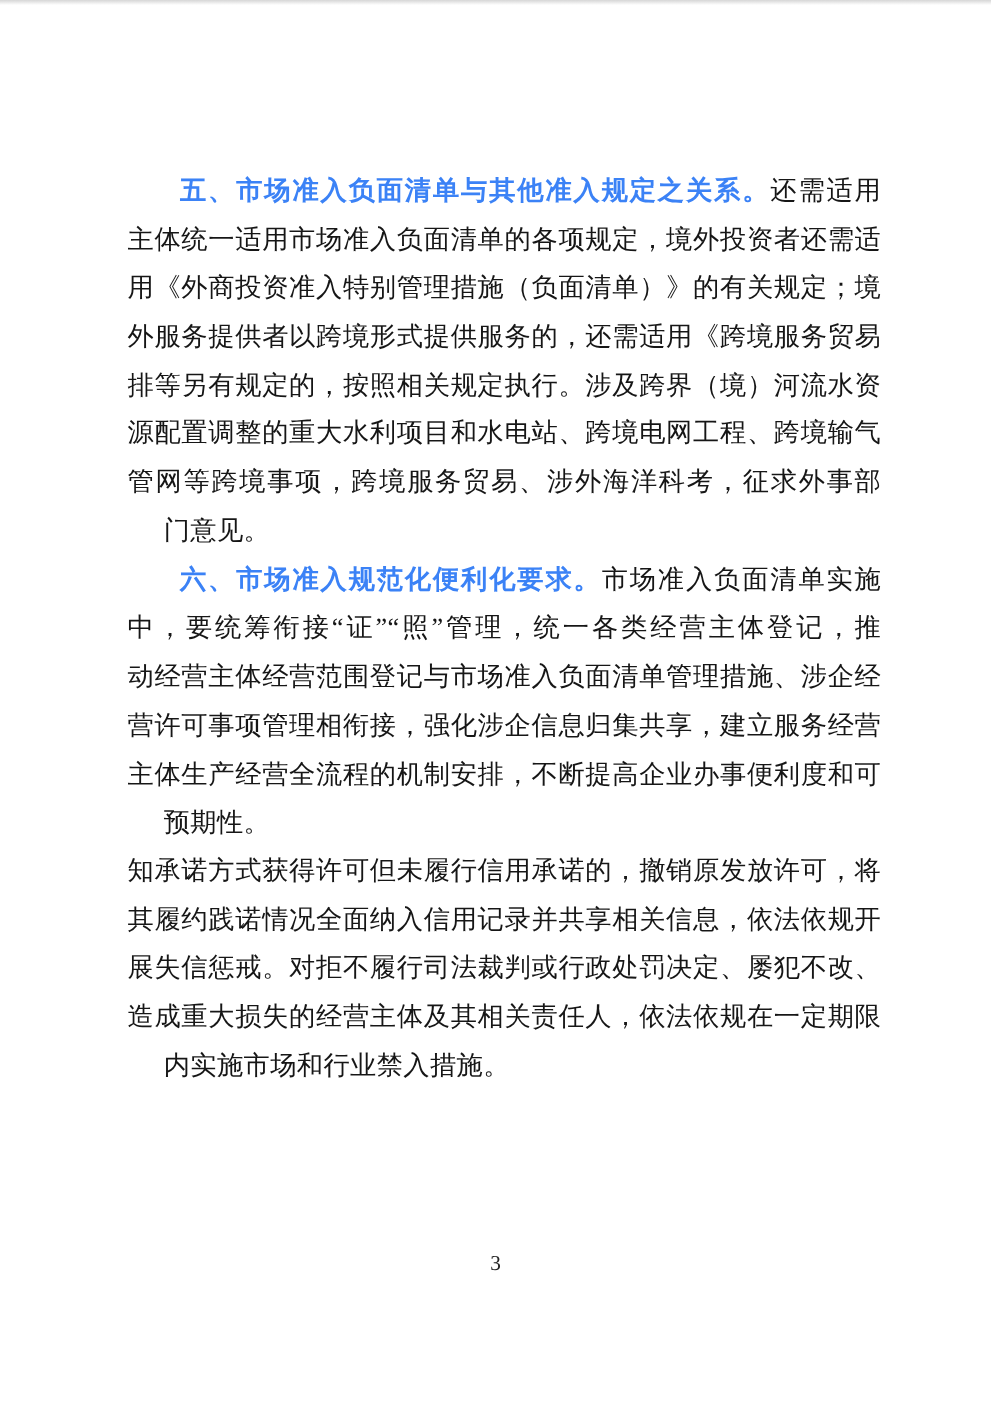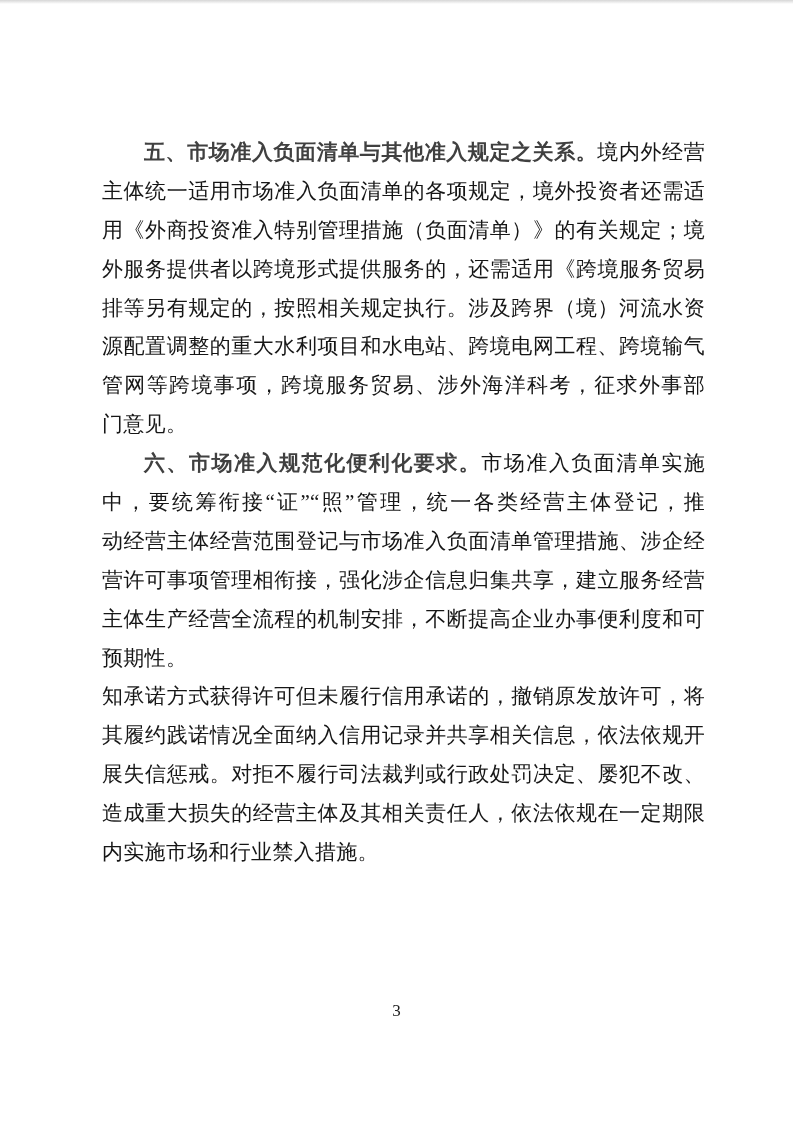--- a/index.html
+++ b/index.html
@@ -36,25 +36,25 @@
     height: 38.9px;
     line-height: 38.9px;
     font-size: 21px;
     letter-spacing: 0.3px;
     text-align: justify;
     text-align-last: justify;
     overflow: hidden;
     white-space: nowrap;
   }
   .line-first { text-indent: 42px; }
-  .line-last { text-align-last: left; }
+  .line-last { text-align-last: left; margin-left: 29px; }
   .para-heading {
     font-weight: bold;
     font-family: "Liberation Sans", sans-serif;
-    color: #404040;
+    color: #3b82f6;
   }
   .page-number {
     position: absolute;
     top: 998px;
     left: 0;
     width: 793px;
     text-align: center;
     font-size: 17px;
     line-height: 26px;
     color: #222222;
@@ -63,21 +63,21 @@
 </style>
 </head>
 <body>
 
 <div class="page">
   <div class="top-shade"></div>
 
   <div class="doc-body">
 
     <div class="para">
-      <div class="line line-first"><span class="para-heading">五、市场准入负面清单与其他准入规定之关系。</span><span>境内外经营</span></div>
+      <div class="line line-first"><span class="para-heading">五、市场准入负面清单与其他准入规定之关系。</span><span>还需适用</span></div>
       <div class="line">主体统一适用市场准入负面清单的各项规定，境外投资者还需适</div>
       <div class="line">用《外商投资准入特别管理措施（负面清单）》的有关规定；境</div>
       <div class="line">外服务提供者以跨境形式提供服务的，还需适用《跨境服务贸易</div>
       <div class="line">排等另有规定的，按照相关规定执行。涉及跨界（境）河流水资</div>
       <div class="line">源配置调整的重大水利项目和水电站、跨境电网工程、跨境输气</div>
       <div class="line">管网等跨境事项，跨境服务贸易、涉外海洋科考，征求外事部</div>
       <div class="line line-last">门意见。</div>
     </div>
 
     <div class="para">

